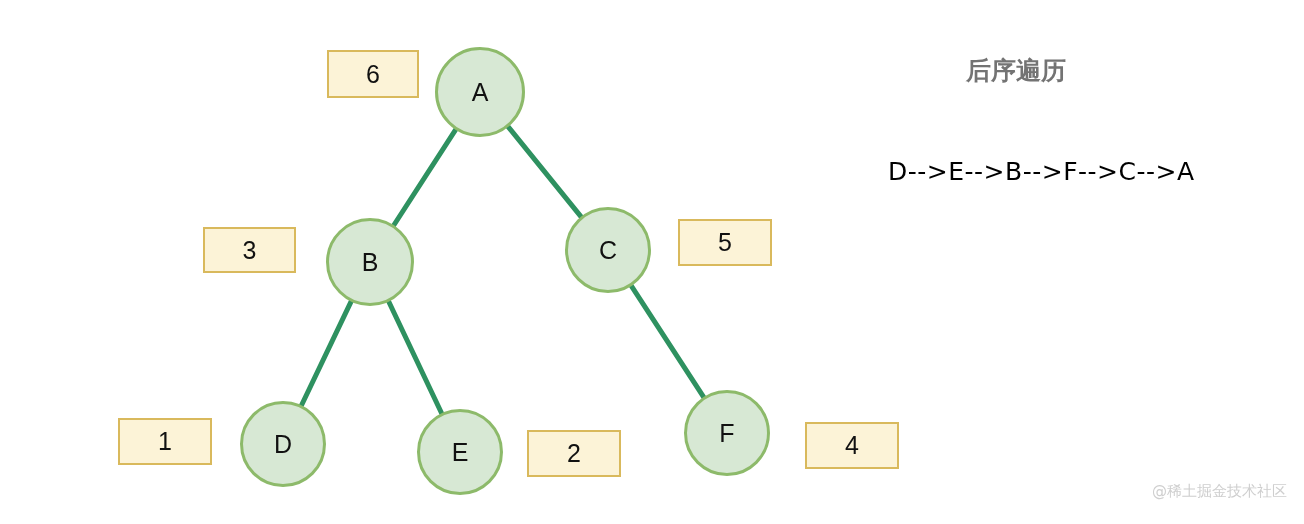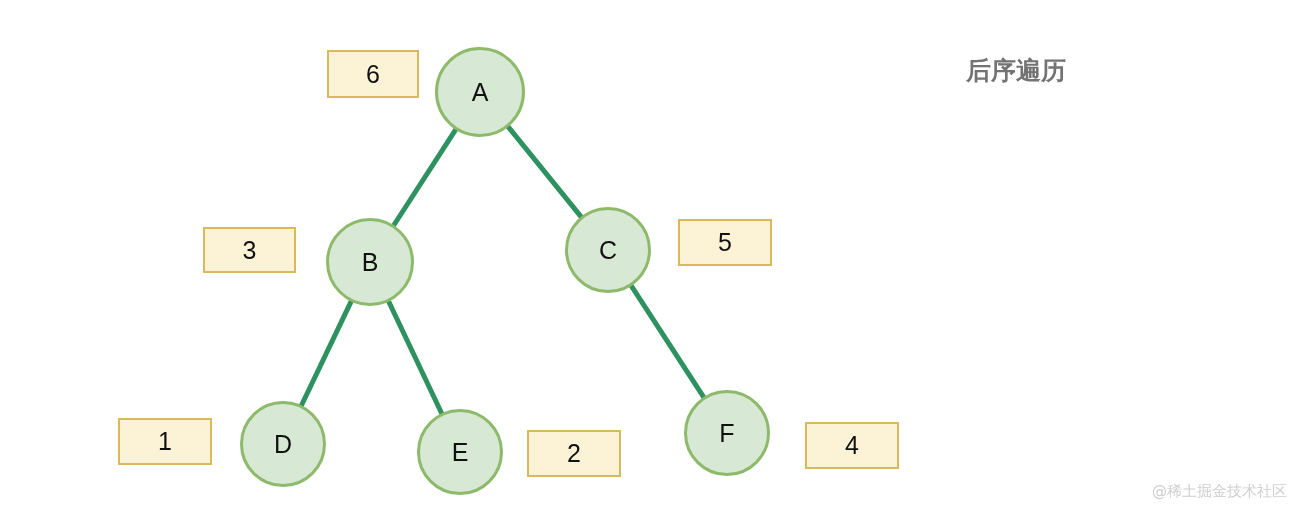--- a/index.html
+++ b/index.html
@@ -122,15 +122,16 @@
     <span>4</span>
   </div>
   <div class="tag" style="left: 678px; top: 219px; width: 94px; height: 47px; background: rgb(252, 243, 215); border-color: rgb(217, 185, 92);">
     <span>5</span>
   </div>
   <div class="tag" style="left: 327px; top: 50px; width: 92px; height: 48px; background: rgb(252, 243, 215); border-color: rgb(217, 185, 92);">
     <span>6</span>
   </div>
 
   <div class="heading" id="heading" style="left: 966px; top: 54px;">后序遍历</div>
+  <div class="sequence" id="sequence" style="left: 888px; top: 157px;">D--&gt;E--&gt;B--&gt;F--&gt;C--&gt;A</div>
   <div class="watermark" id="watermark" style="left: 1152px; top: 482px; color: rgb(207, 207, 207); text-align: right;">@稀土掘金技术社区</div>
 
 </div>
 
 </body></html>

